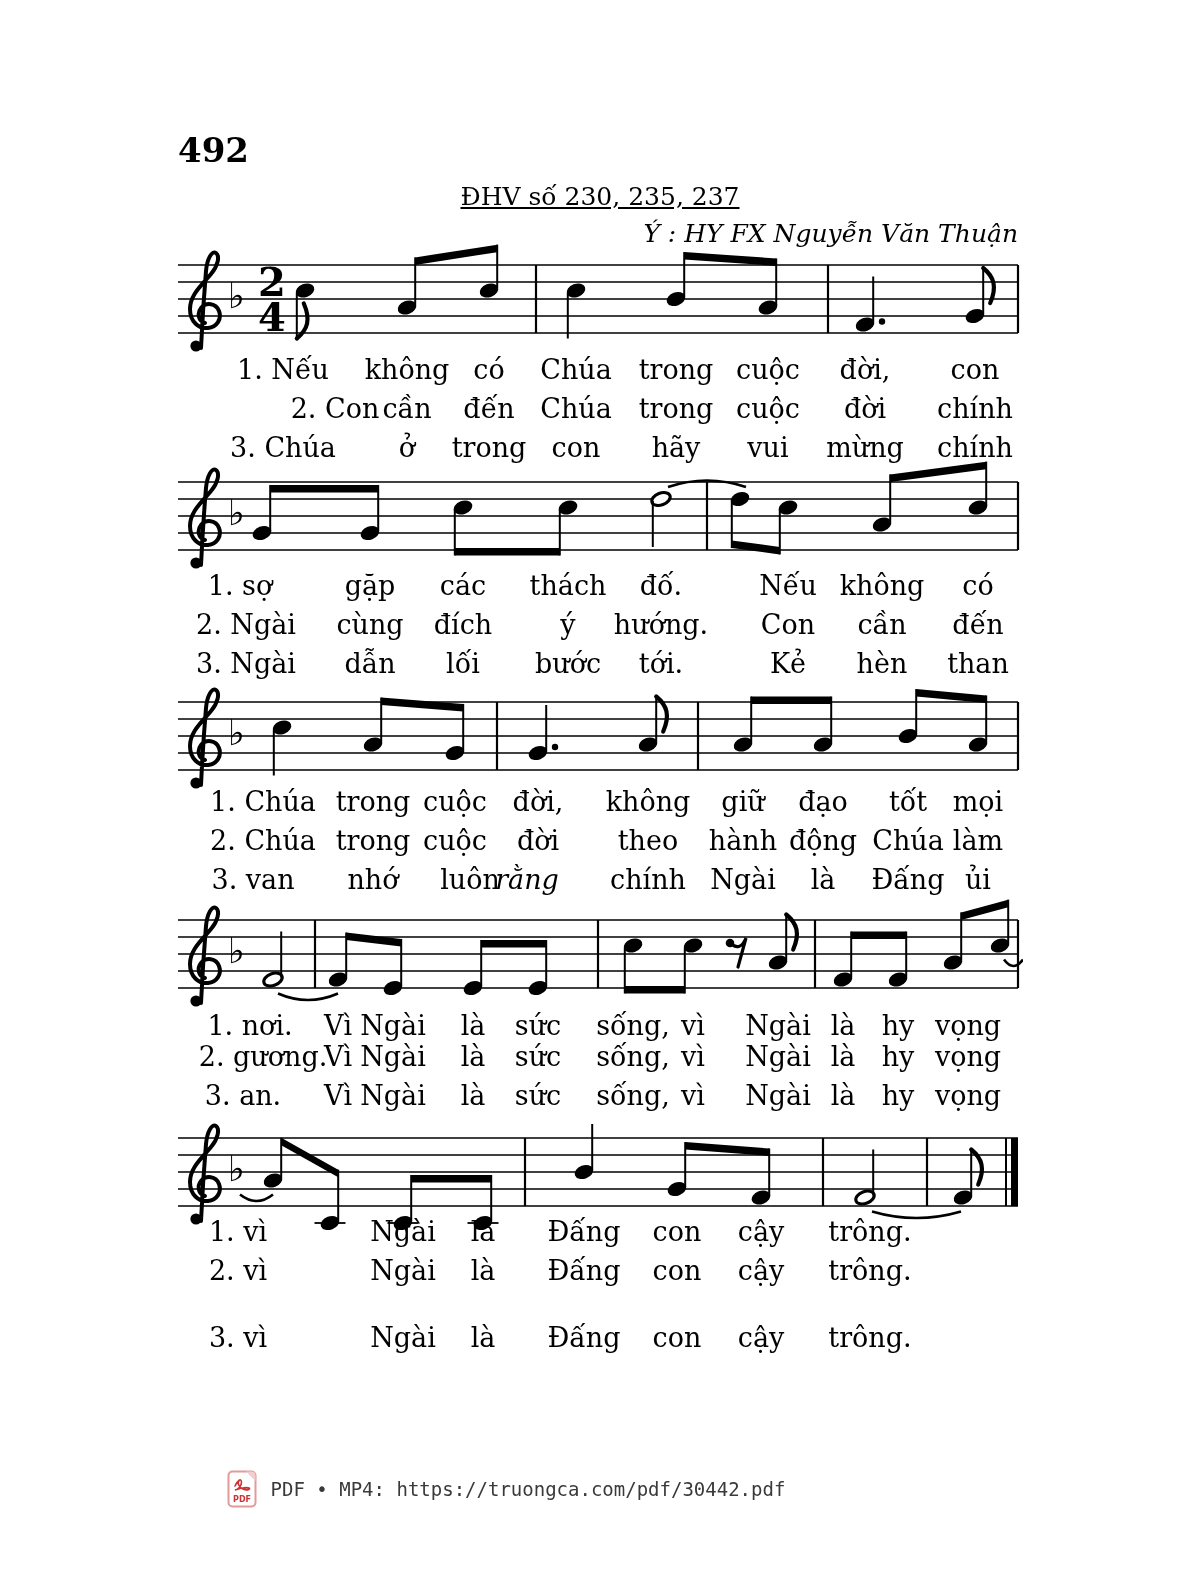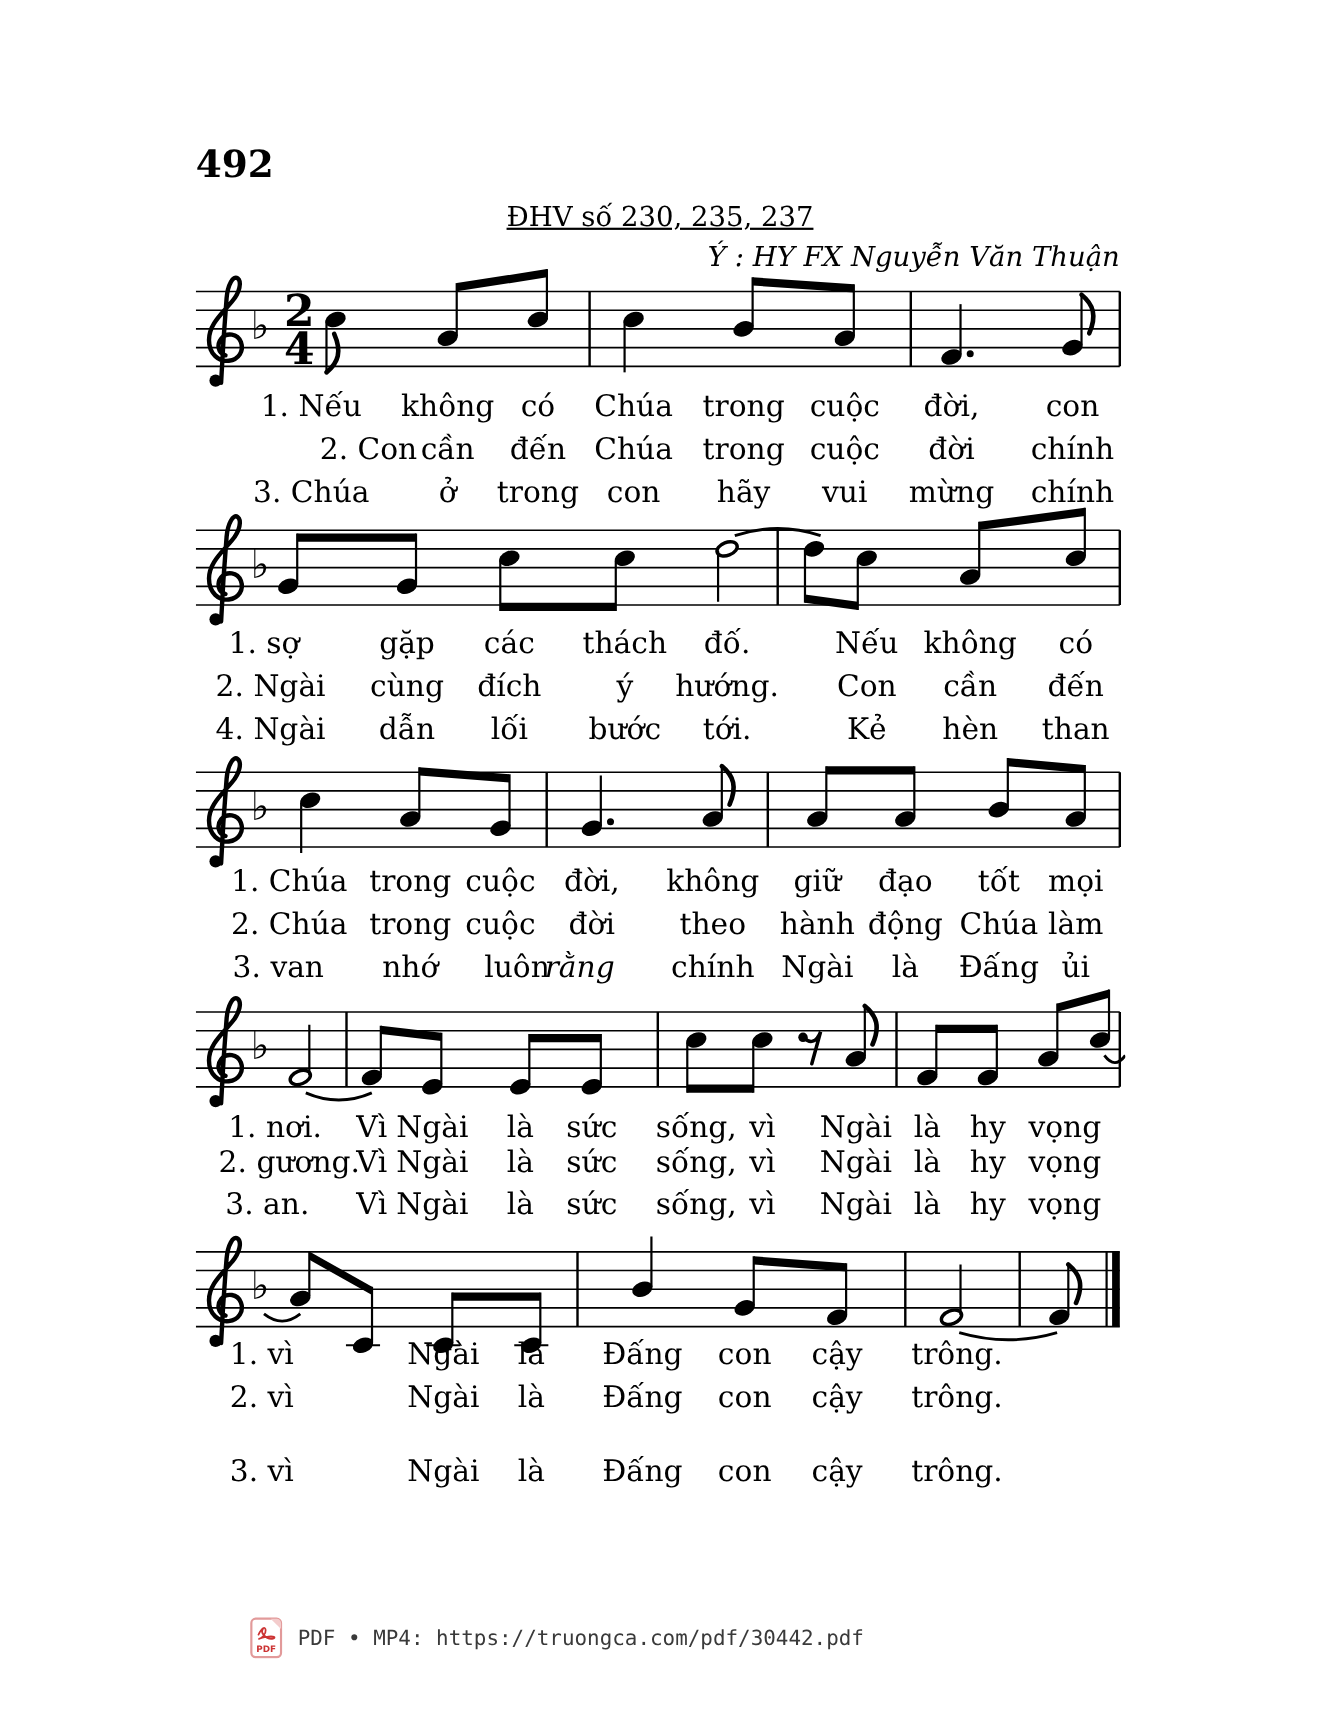--- a/index.html
+++ b/index.html
@@ -296,21 +296,21 @@
       <span style="left: 68px;">2. Ngài</span>
       <span style="left: 192px;">cùng</span>
       <span style="left: 285px;">đích</span>
       <span style="left: 390px;">ý</span>
       <span style="left: 483px;">hướng.</span>
       <span style="left: 610px;">Con</span>
       <span style="left: 704px;">cần</span>
       <span style="left: 800px;">đến</span>
     </div>
     <div class="lyr-row" style="top: 646px;">
-      <span style="left: 68px;">4. Ngài</span>
+      <span style="left: 68px;">3. Ngài</span>
       <span style="left: 192px;">dẫn</span>
       <span style="left: 285px;">lối</span>
       <span style="left: 390px;">bước</span>
       <span style="left: 483px;">tới.</span>
       <span style="left: 610px;">Kẻ</span>
       <span style="left: 704px;">hèn</span>
       <span style="left: 800px;">than</span>
     </div>
     <div class="lyr-row" style="top: 784px;">
       <span style="left: 85px;">1. Chúa</span>

